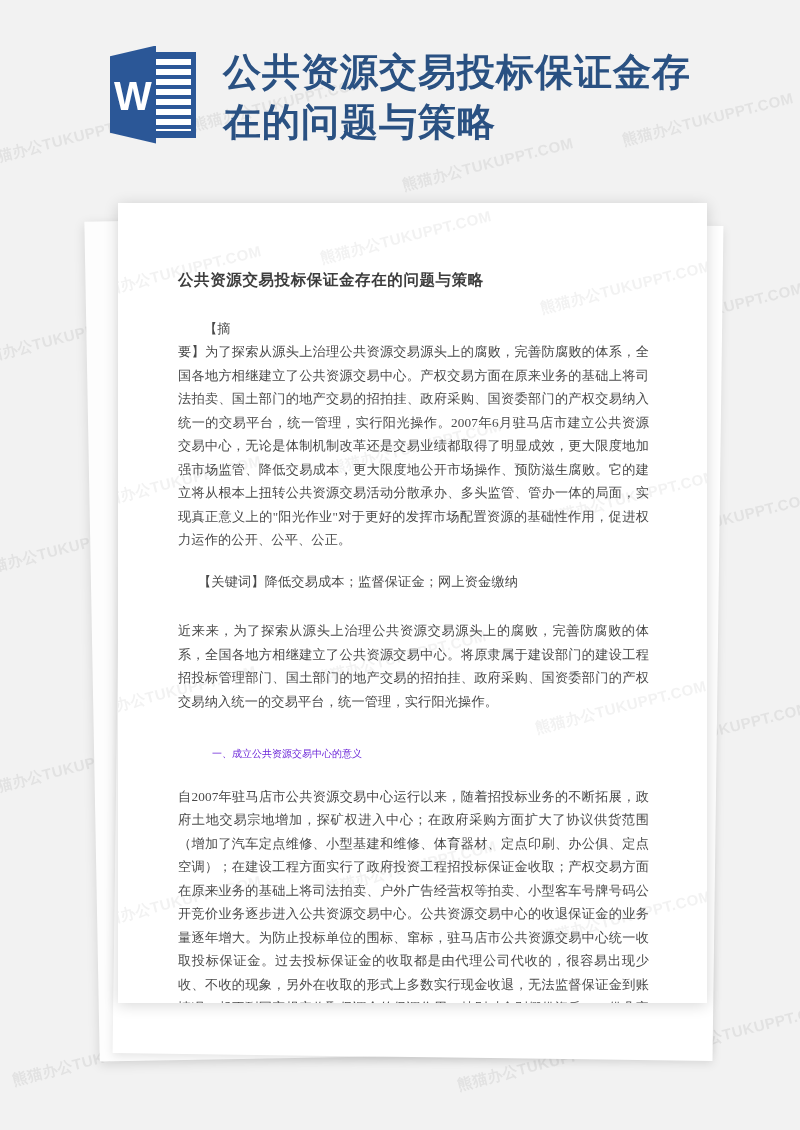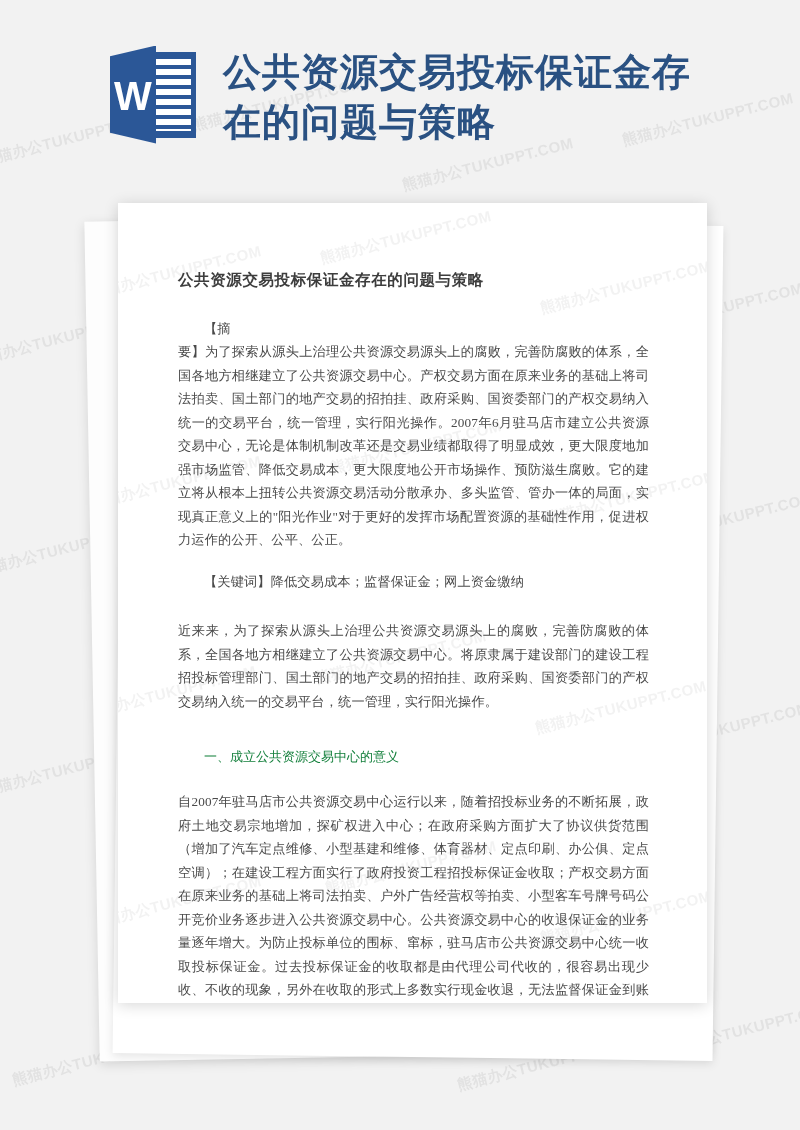--- a/index.html
+++ b/index.html
@@ -172,26 +172,26 @@
   p.para {
     font-size: 13.2px;
     color: #4a4a4a;
     line-height: 1.78;
     margin: 0 0 15px 0;
     text-align: justify;
     letter-spacing: 0.15px;
   }
   p.abstract { margin-bottom: 18px; }
   p.abstract .lead-indent { padding-left: 26px; }
-  p.keywords { margin: 0 0 26px 26px; font-family: Liberation Serif, serif; }
+  p.keywords { margin: 0 0 26px 20px; font-family: Liberation Serif, serif; }
   p.body-para { margin-bottom: 32px; }
   p.heading-item {
-    margin: 0 0 14px 26px;
-    font-size: 13px;
-    color: #15803d;
+    margin: 0 0 14px 34px;
+    font-size: 10px;
+    color: #6d28d9;
     line-height: 1.78;
   }
   p.tail-para { margin-top: 22px; }
 </style>
 </head>
 <body>
 
 <div class="watermark-layer">
   <div class="wm" style="left:-20px;  top:130px;">熊猫办公TUKUPPT.COM</div>
   <div class="wm" style="left:190px;  top:95px;">熊猫办公TUKUPPT.COM</div>

